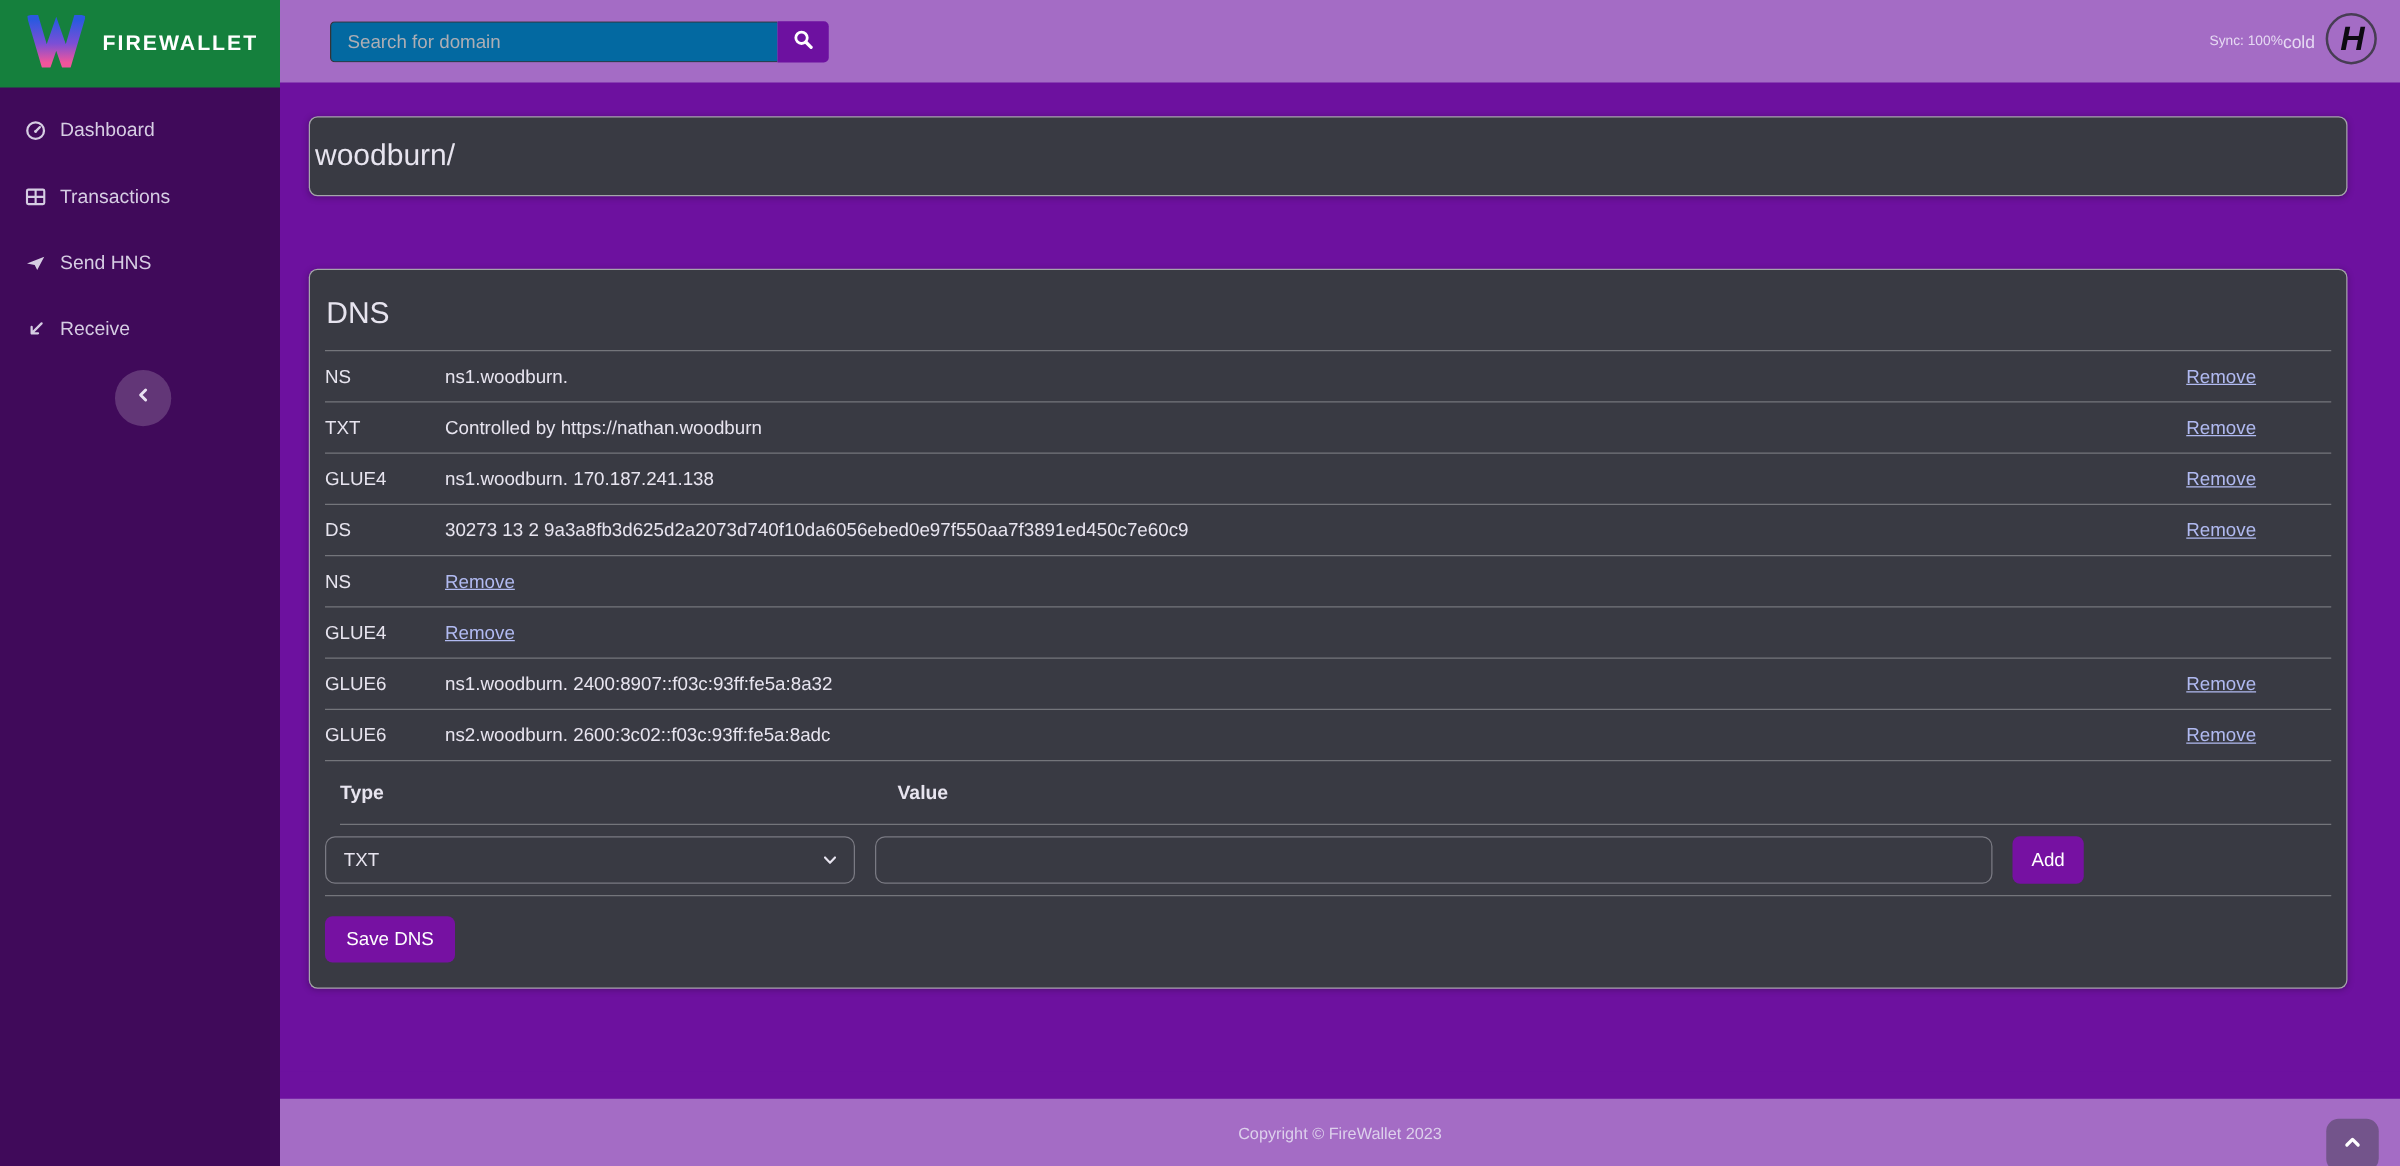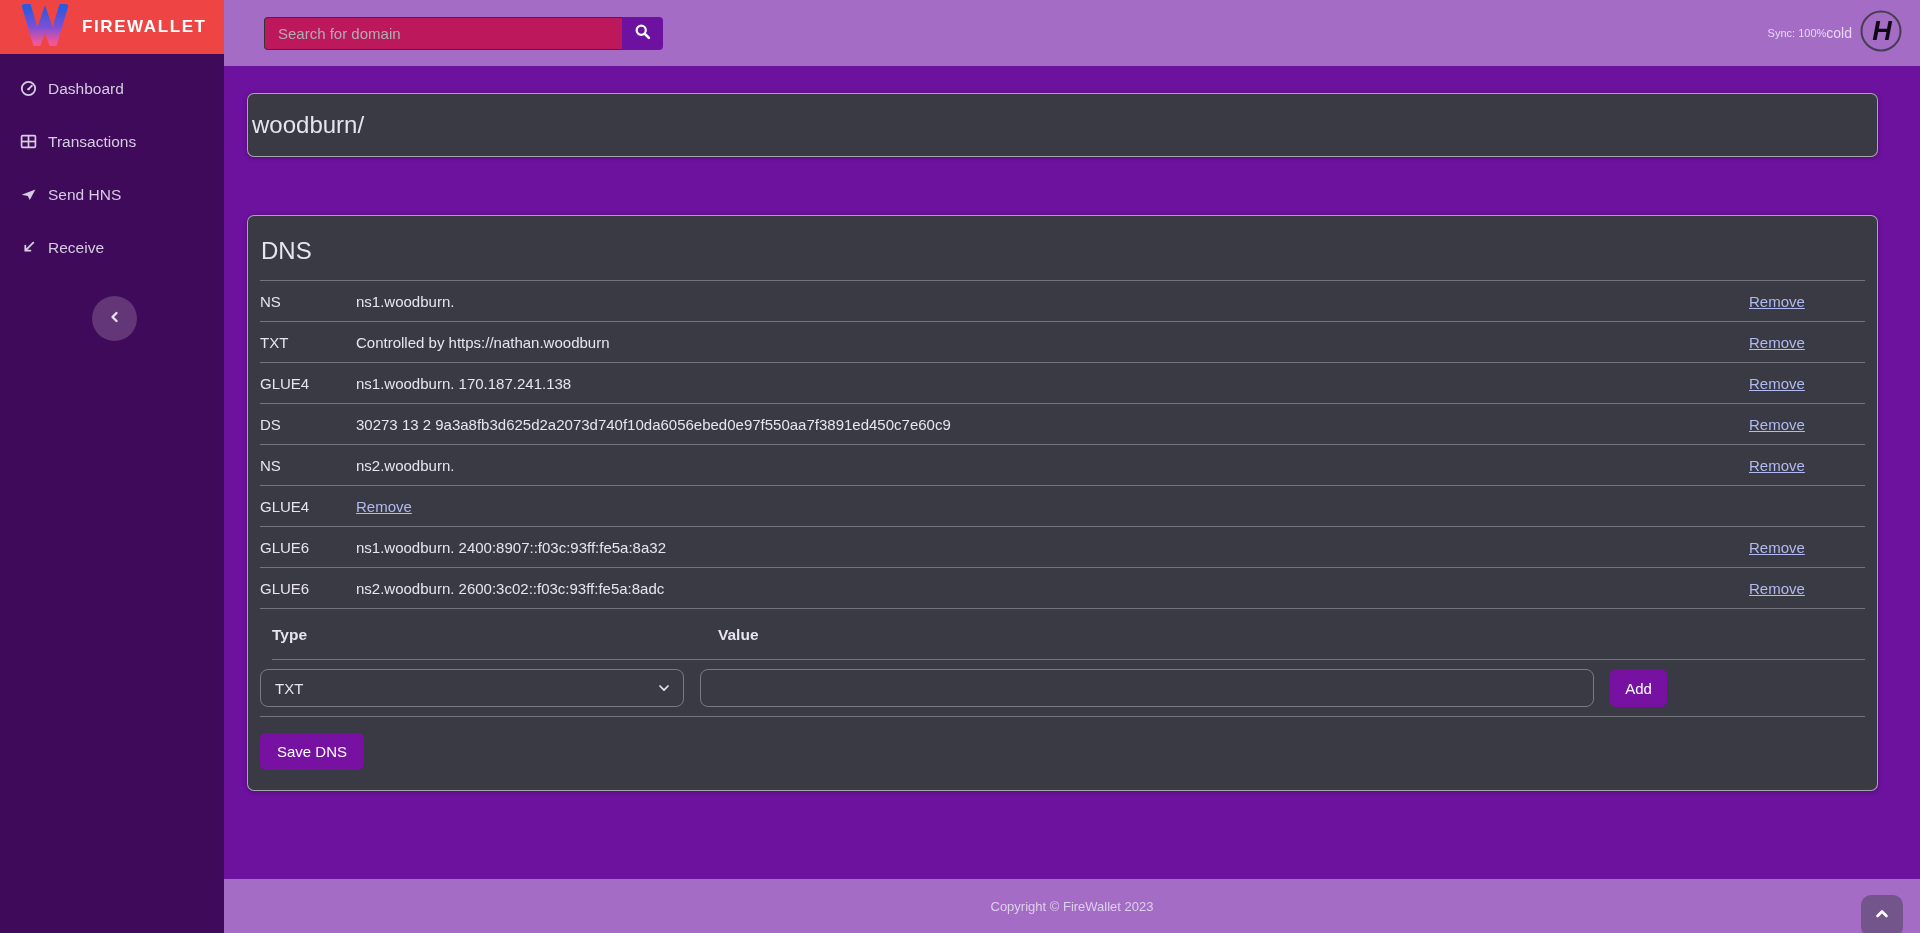--- a/index.html
+++ b/index.html
@@ -10,21 +10,21 @@
     font-family:"Liberation Sans", sans-serif;
     overflow:hidden;
   }
 
   
   .sidebar {
     position:absolute; left:0; top:0; width:224px; height:933px;
     background:#400a5a; z-index:3;
   }
   .brand {
-    height:54px; background:#ef4444;
+    height:70px; background:#15803d;
     display:flex; align-items:center; gap:14px; padding-left:22px;
   }
   .brand-name {
     color:#ffffff; font-weight:bold; font-size:17px; letter-spacing:1.6px;
   }
   .nav { padding:26px 0 0 20px; }
   .nav-item {
     display:flex; align-items:flex-start; gap:11px;
     height:53px; color:#d6cde3; font-size:15.5px; cursor:pointer;
   }
@@ -36,21 +36,21 @@
   }
 
   
   .topbar {
     position:absolute; left:224px; top:0; right:0; height:66px;
     background:#a46cc5; display:flex; align-items:center;
     padding:0 18px 0 40px; z-index:2;
   }
   .search-group { display:flex; align-items:stretch; }
   .search-input {
-    width:358px; height:33px; background:#be185d;
+    width:358px; height:33px; background:#0369a1;
     border:1px solid #343438; border-right:none; border-radius:4px 0 0 4px;
     color:#e8e8ea; padding:0 13px; font-size:15px; outline:none;
     font-family:"Liberation Sans", sans-serif;
   }
   .search-input::placeholder { color:#aeaeb4; }
   .search-btn {
     width:41px; height:33px; background:#6d11a0; border:none;
     border-radius:0 4px 4px 0; display:flex; align-items:center; justify-content:center;
     cursor:pointer;
   }
@@ -245,21 +245,20 @@
         <span>ns1.woodburn. 170.187.241.138</span>
         <a class="remove-link">Remove</a>
       </div>
       <div class="record-row">
         <span>DS</span>
         <span>30273 13 2 9a3a8fb3d625d2a2073d740f10da6056ebed0e97f550aa7f3891ed450c7e60c9</span>
         <a class="remove-link">Remove</a>
       </div>
       <div class="record-row">
         <span>NS</span>
-        <span>ns2.woodburn.</span>
         <a class="remove-link">Remove</a>
       </div>
       <div class="record-row">
         <span>GLUE4</span>
         <a class="remove-link">Remove</a>
       </div>
       <div class="record-row">
         <span>GLUE6</span>
         <span>ns1.woodburn. 2400:8907::f03c:93ff:fe5a:8a32</span>
         <a class="remove-link">Remove</a>

